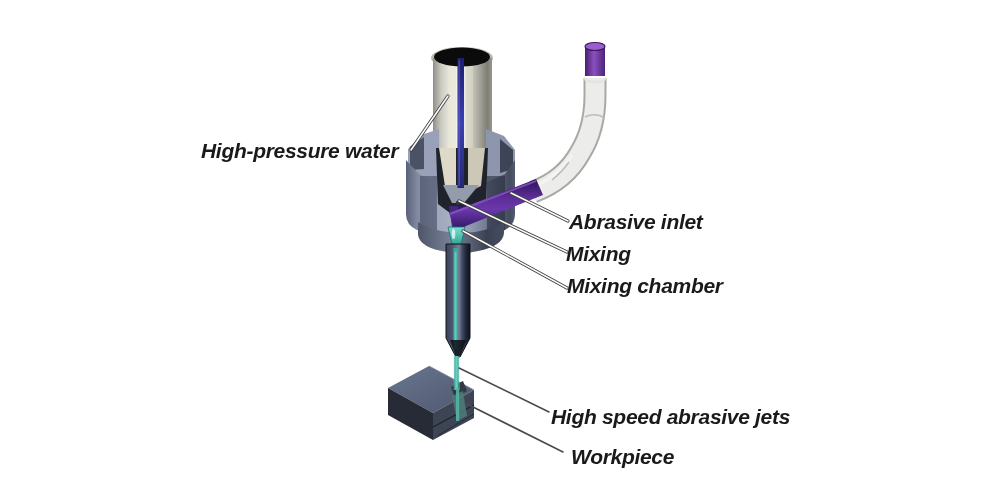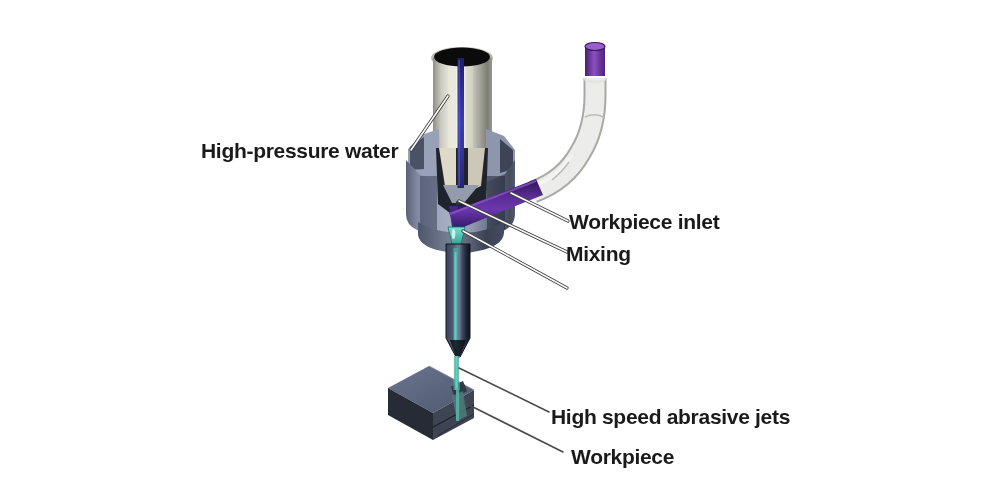--- a/index.html
+++ b/index.html
@@ -3,21 +3,21 @@
 <meta charset="utf-8">
 <style>
   html,body{margin:0;padding:0;background:#ffffff;}
   .canvas{
     position:relative;width:1000px;height:500px;background:#ffffff;
     font-family:"Liberation Sans", sans-serif;overflow:hidden;
   }
   .canvas svg{position:absolute;left:0;top:0;}
   .lbl{
     position:absolute;color:#1a1a1a;font-size:21px;font-weight:bold;
-    letter-spacing:-0.3px;line-height:1;white-space:nowrap;
+    letter-spacing:-0.3px;line-height:1;white-space:nowrap;font-style:italic;
   }
   .lbl-hpw{left:201px;top:140px;}
   .lbl-ai{left:569px;top:211px;}
   .lbl-nz{left:566px;top:243px;}
   .lbl-mc{left:567px;top:275px;}
   .lbl-jets{left:551px;top:406px;}
   .lbl-wp{left:571px;top:446px;}
 </style>
 </head>
 <body>
@@ -186,18 +186,19 @@
       <line x1="567" y1="288" x2="463" y2="231"></line>
     </g>
     <g stroke="#4a4a4a" stroke-width="1.6">
       <line x1="549" y1="412" x2="459" y2="368"></line>
       <line x1="563" y1="452" x2="465" y2="403"></line>
     </g>
   </g>
 </svg>
 
   <div class="lbl lbl-hpw">High-pressure water</div>
-  <div class="lbl lbl-ai">Workpiece inlet</div>
+  <div class="lbl lbl-ai">Abrasive inlet</div>
   <div class="lbl lbl-nz">Mixing</div>
+  <div class="lbl lbl-mc">Mixing chamber</div>
   <div class="lbl lbl-jets">High speed abrasive jets</div>
   <div class="lbl lbl-wp">Workpiece</div>
 
 </div>
 
 </body></html>

